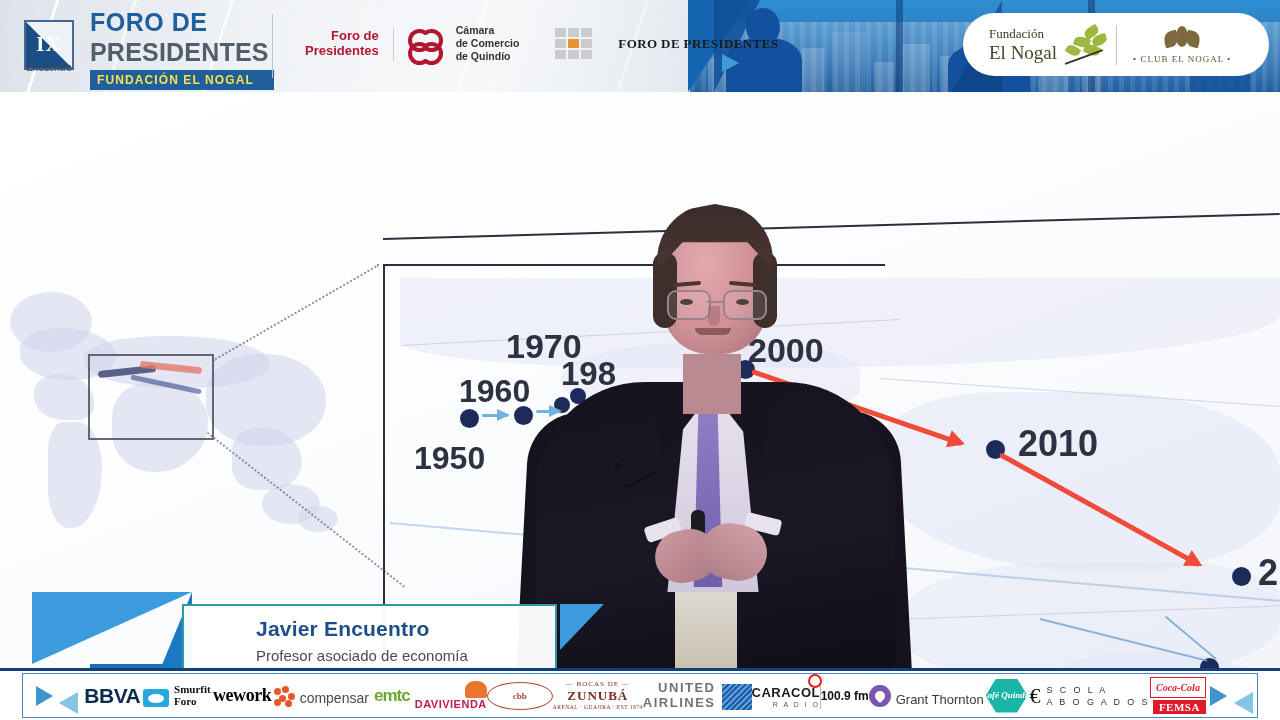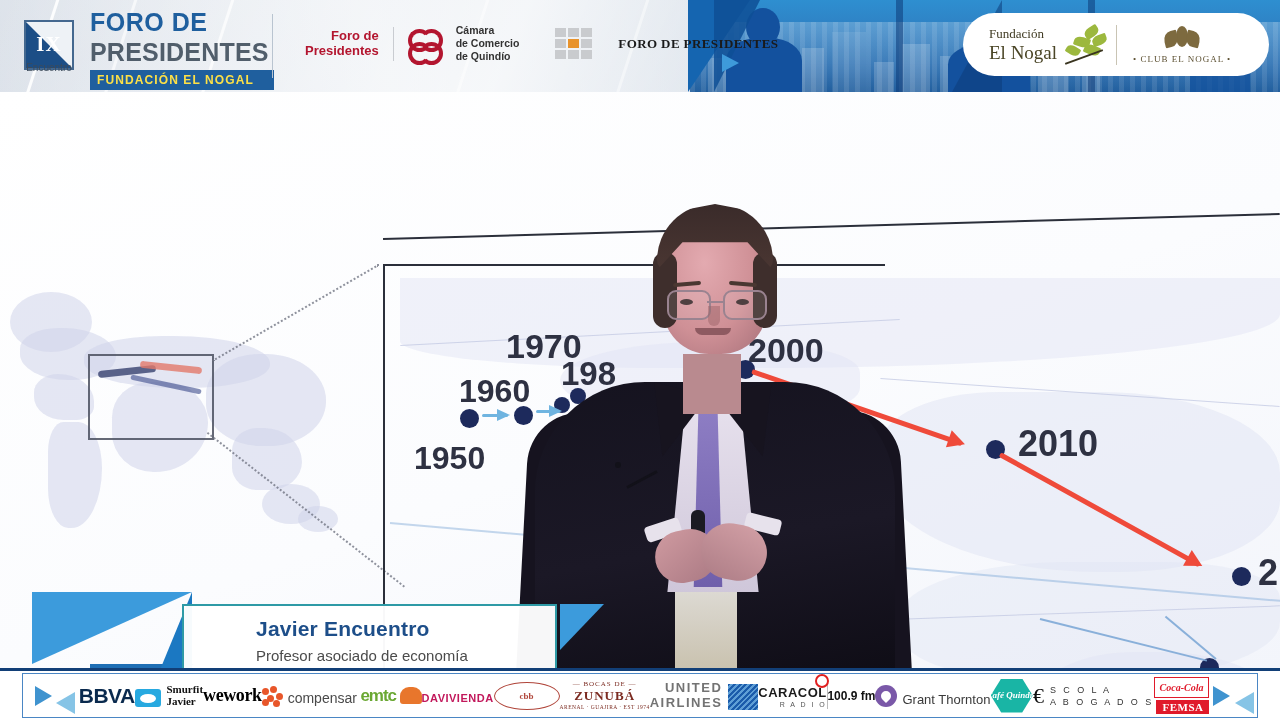--- a/index.html
+++ b/index.html
@@ -458,21 +458,21 @@
       <div class="logo" style="width:94px;">
         <span class="bbva">BBVA</span>
         </div>
 
       <div class="logo" style="width:100px;">
         <span class="smurf-ic">
             <i></i>
           </span>
         <span class="smurf-t">
           <span style="display:block">Smurfit</span>
-          <span style="display:block">Javier</span>
+          <span style="display:block">Foro</span>
         </span>
         </div>
 
       <div class="logo" style="width:96px;">
         <span class="wework">wework</span>
         </div>
 
       <div class="logo" style="width:124px;">
         <span class="cmp-ic">
           <i class="cmp-d" style="left:0;top:2px;"></i>
@@ -482,21 +482,21 @@
           <i class="cmp-d" style="left:0;top:13px;"></i>
             <i class="cmp-d" style="left:11px;top:14px;"></i>
         </span>
         <span class="cmp-t">compensar</span>
         </div>
 
       <div class="logo" style="width:70px;">
         <span class="emtc">emtc</span>
         </div>
 
-      <div class="logo" style="width:98px;flex-direction:row;">
+      <div class="logo" style="width:98px;flex-direction:column;">
         <span style="width:22px;height:17px;background:#e8762c;border-radius:9px 9px 3px 3px;"></span>
         <span class="davi">DAVIVIENDA</span>
         </div>
 
       <div class="logo" style="width:78px;">
         <span style="width:64px;height:26px;border:1.5px solid #b0453a;border-radius:50%;display:flex;align-items:center;justify-content:center;font:700 9px 'Liberation Serif',serif;color:#b0453a;">cbb</span>
         </div>
 
       <div class="logo" style="width:104px;flex-direction:column;">
         <span class="zuni">

